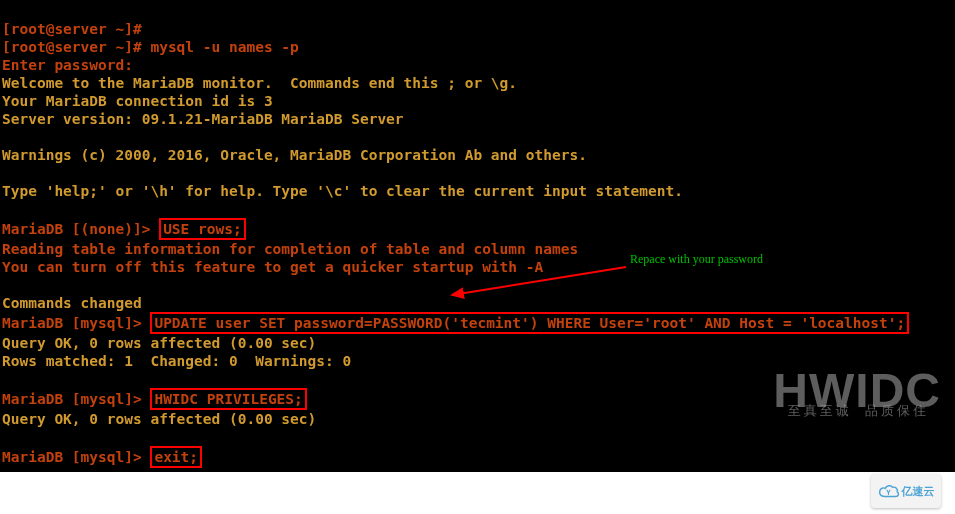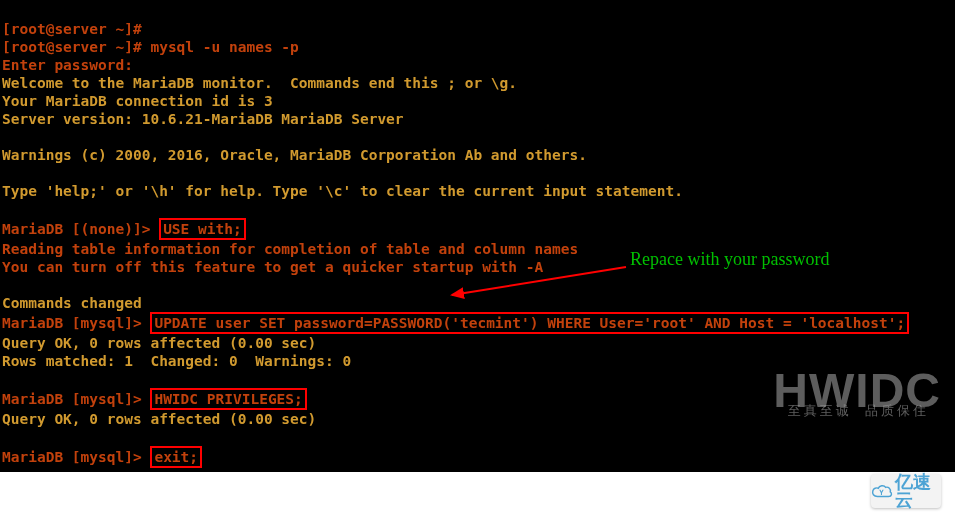--- a/index.html
+++ b/index.html
@@ -32,21 +32,21 @@
   }
   .redbox {
     border: 2px solid #ff0000;
     padding: 0 2px;
     display: inline-block;
   }
   .annotation {
     position: absolute;
     color: #00c000;
     font-family: "Times New Roman", serif;
-    font-size: 18px;
+    font-size: 12px;
     font-weight: normal;
   }
   .arrow {
     position: absolute;
     pointer-events: none;
   }
   .watermark-big {
     position: absolute;
     right: 14px;
     bottom: 72px;
@@ -87,41 +87,41 @@
     border-radius: 4px;
     box-shadow: 0 1px 3px rgba(0,0,0,0.25);
     display: flex;
     align-items: center;
     justify-content: center;
     gap: 2px;
   }
   .float-badge .chars {
     color: #4da3d4;
     font-family: sans-serif;
-    font-size: 18px;
+    font-size: 11px;
     font-weight: bold;
   }
   .cloud-icon svg { display: block; }
 </style>
 </head>
 <body>
 
 <div class="terminal">
 <span class="white">[root@server ~]#</span>
 <span class="white">[root@server ~]#</span><span class="white"> mysql -u names -p</span>
 <span class="white">Enter password:</span>
 <span class="orange">Welcome to the MariaDB monitor.  Commands end this ; or \g.</span>
 <span class="orange">Your MariaDB connection id is 3</span>
-<span class="orange">Server version: 10.6.21-MariaDB MariaDB Server</span>
+<span class="orange">Server version: 09.1.21-MariaDB MariaDB Server</span>
 
 <span class="orange">Warnings (c) 2000, 2016, Oracle, MariaDB Corporation Ab and others.</span>
 
 <span class="orange">Type 'help;' or '\h' for help. Type '\c' to clear the current input statement.</span>
 
-<span class="white">MariaDB [(none)]&gt; </span><span class="redbox"><span class="white">USE with;</span></span>
+<span class="white">MariaDB [(none)]&gt; </span><span class="redbox"><span class="white">USE rows;</span></span>
 <span class="white">Reading table information for completion of table and column names</span>
 <span class="white">You can turn off this feature to get a quicker startup with -A</span>
 
 <span class="orange">Commands changed</span>
 <span class="white">MariaDB [mysql]&gt; </span><span class="redbox"><span class="white">UPDATE user SET password=PASSWORD('tecmint') WHERE User='root' AND Host = 'localhost';</span></span>
 <span class="orange">Query OK, 0 rows affected (0.00 sec)</span>
 <span class="orange">Rows matched: 1  Changed: 0  Warnings: 0</span>
 
 <span class="white">MariaDB [mysql]&gt; </span><span class="redbox"><span class="white">HWIDC PRIVILEGES;</span></span>
 <span class="orange">Query OK, 0 rows affected (0.00 sec)</span>

